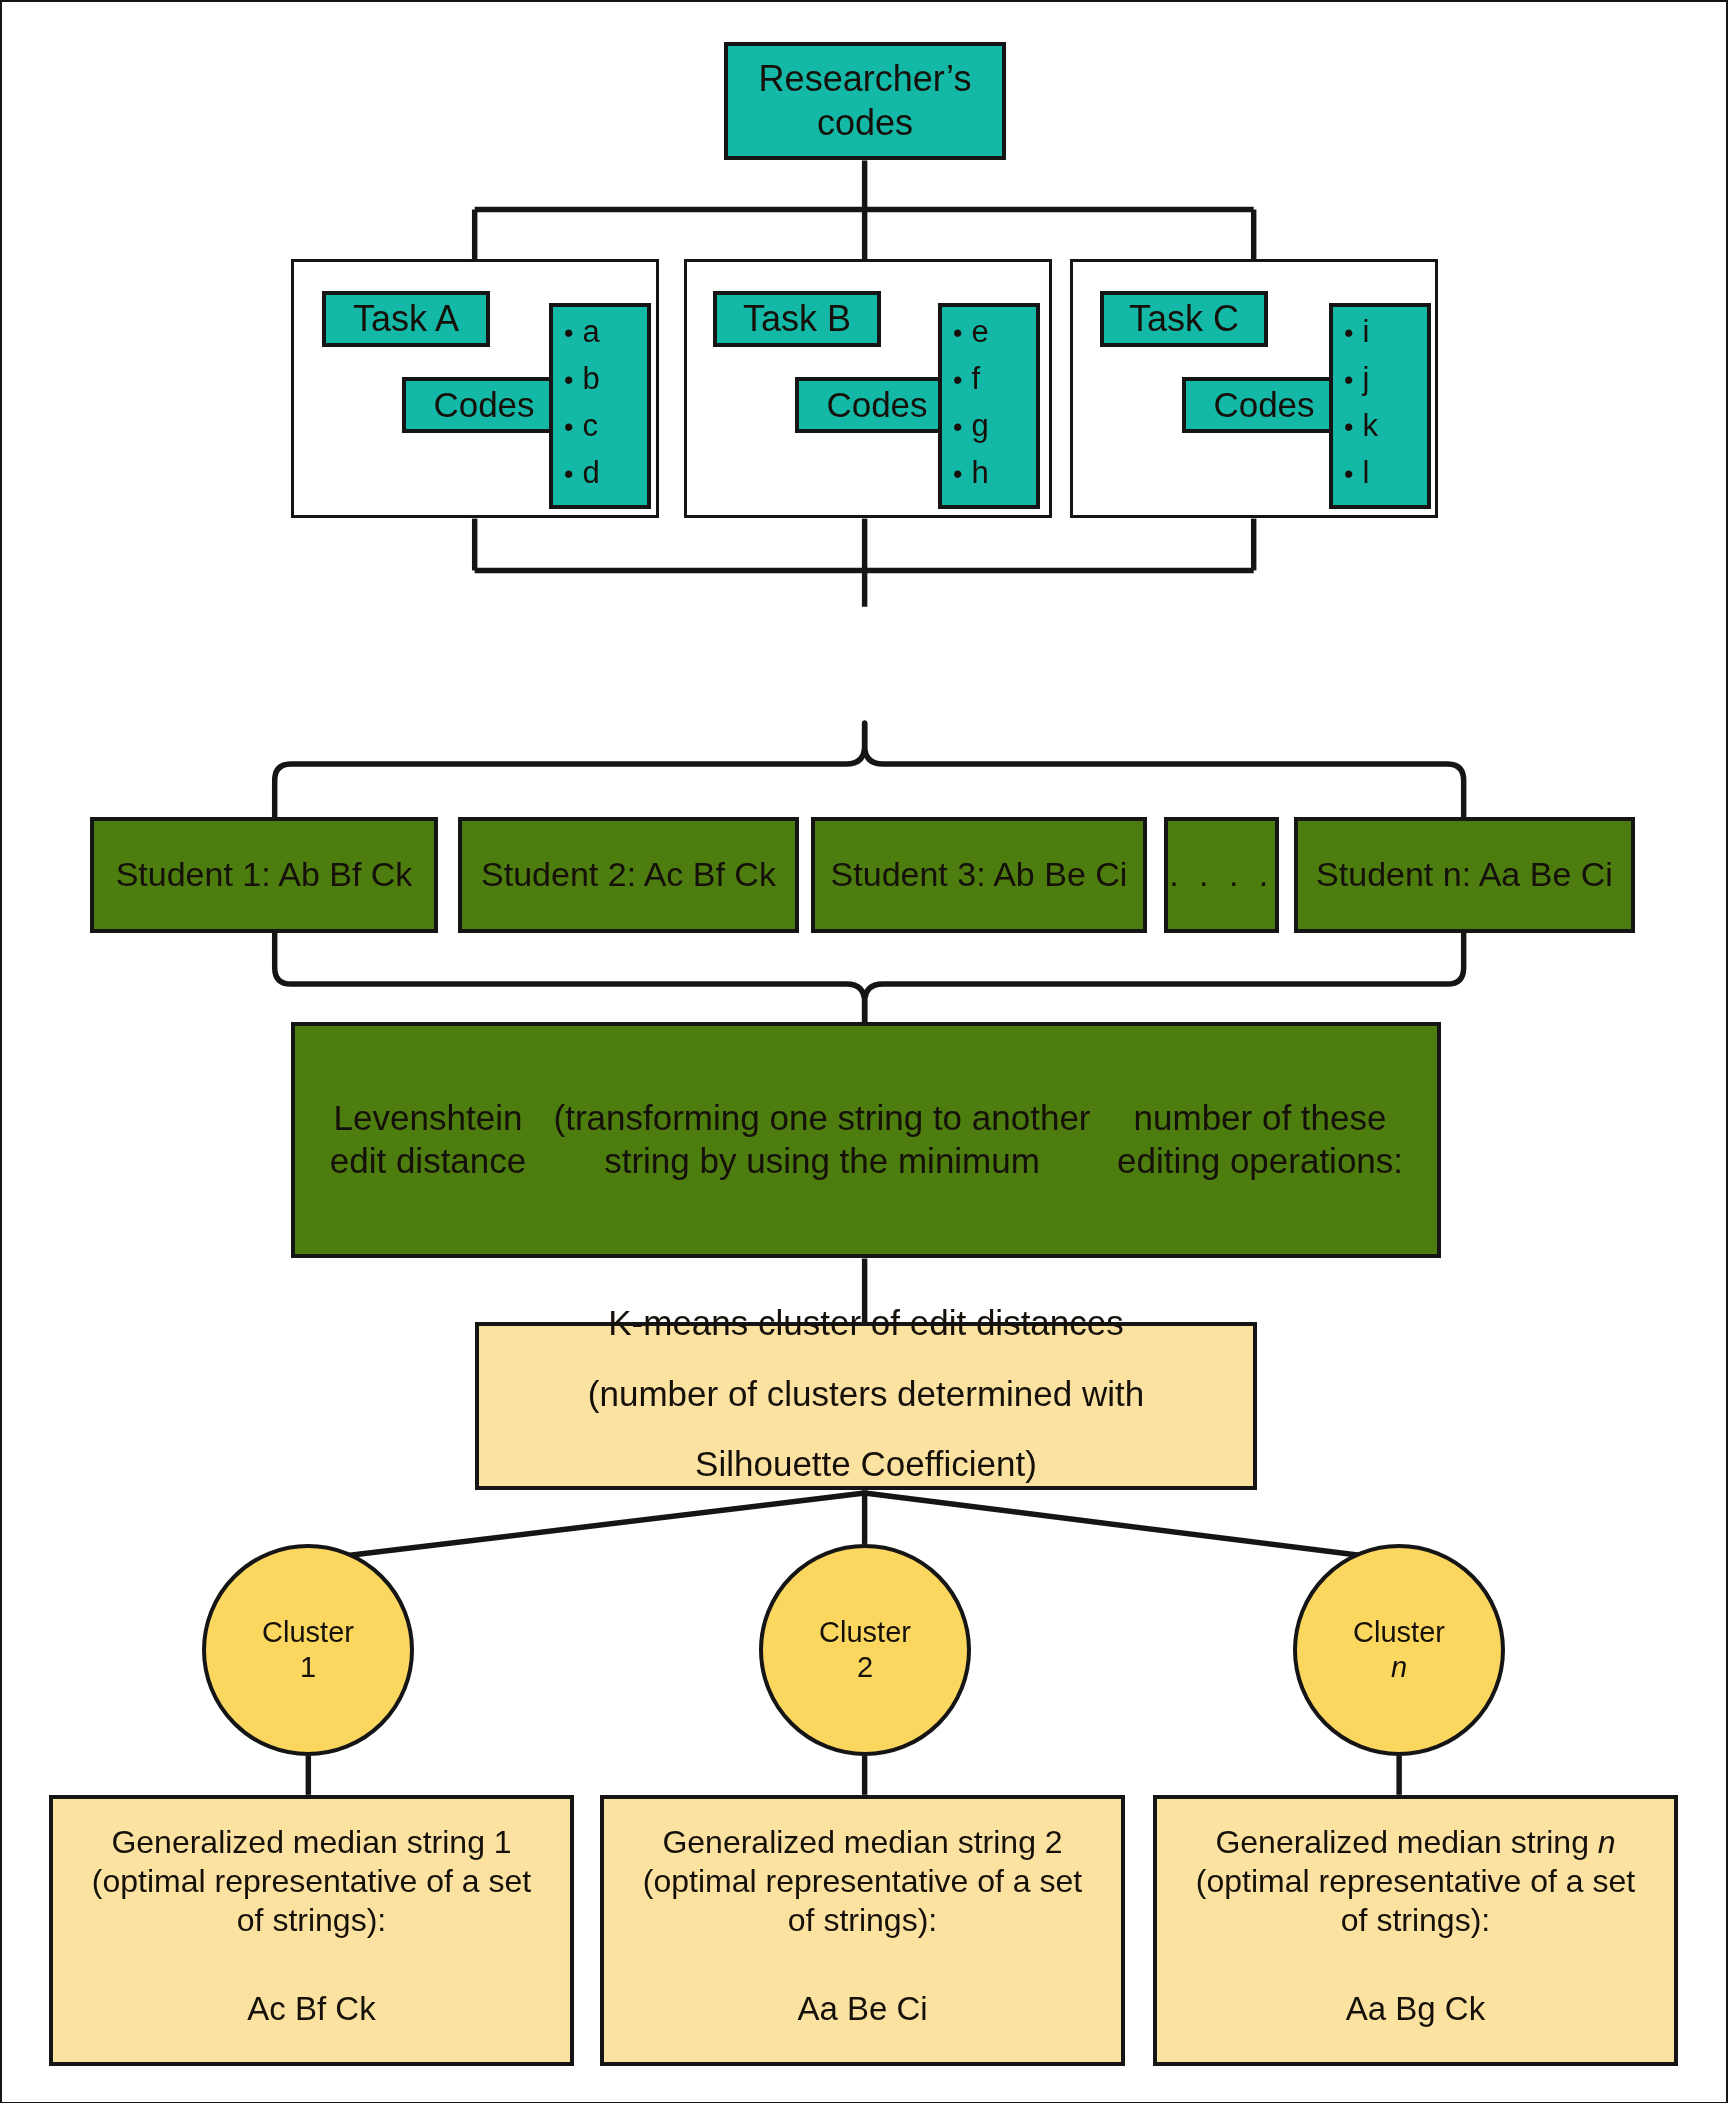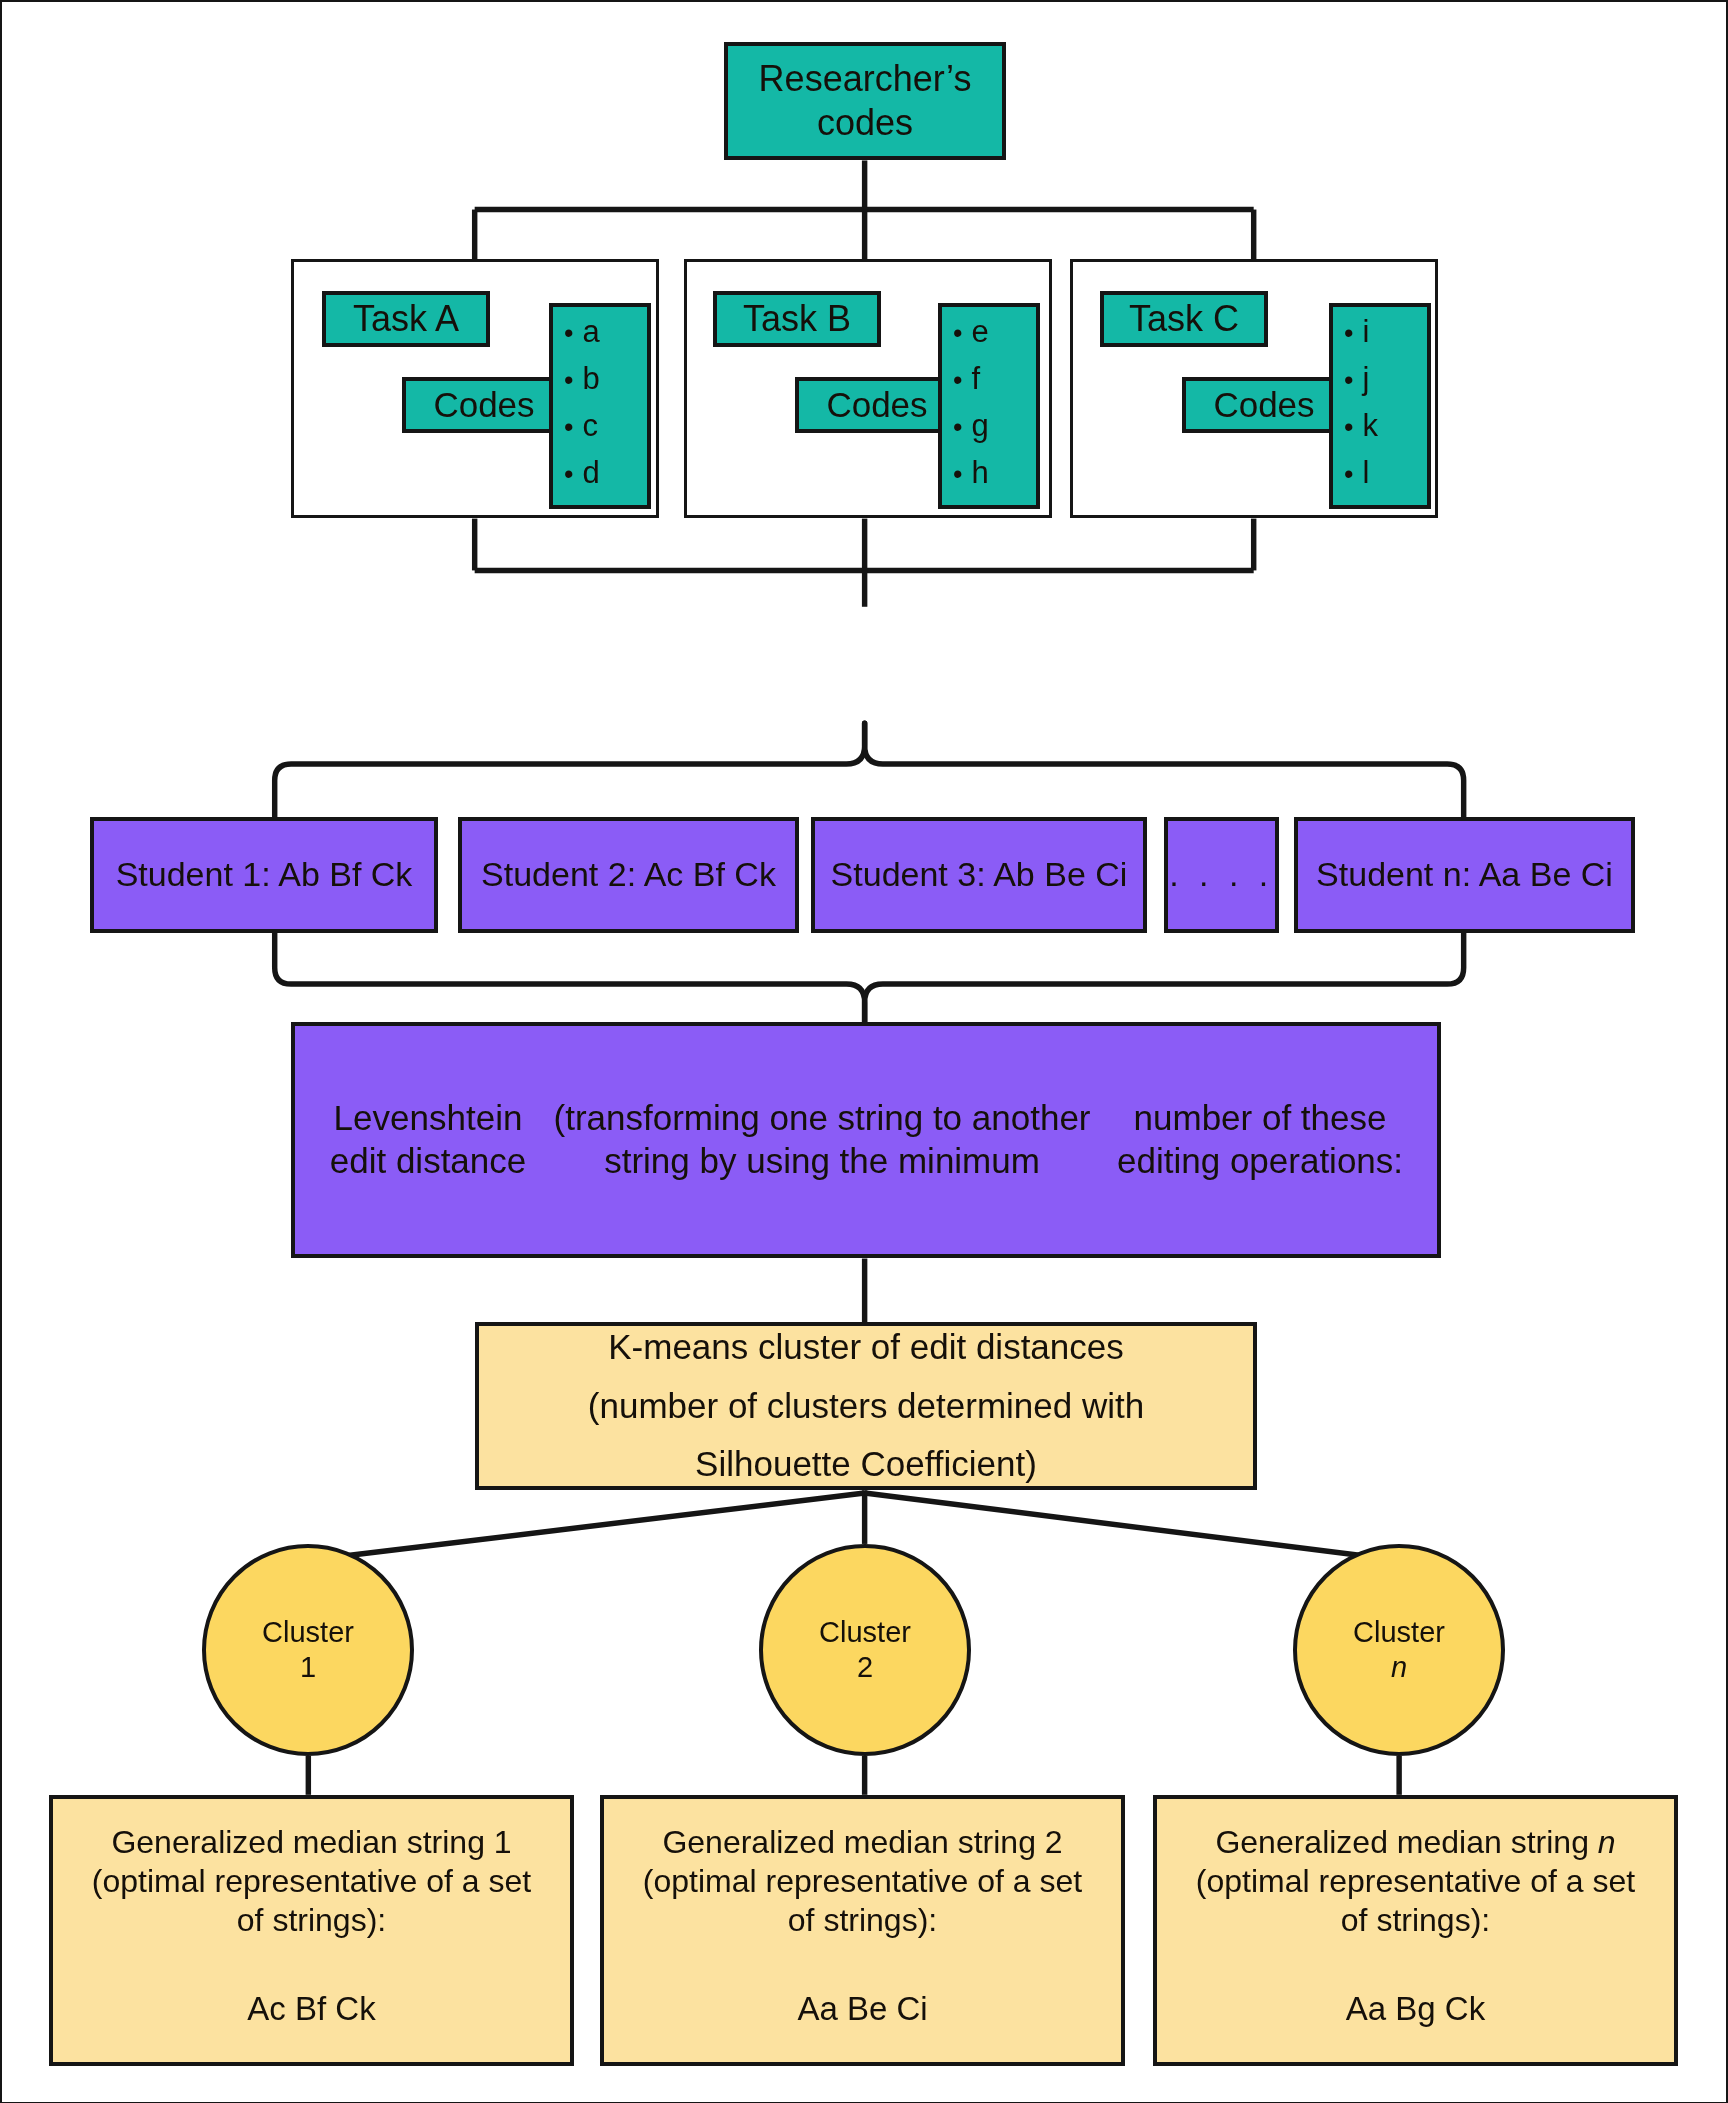--- a/index.html
+++ b/index.html
@@ -27,21 +27,21 @@
     display: flex;
     align-items: center;
     justify-content: center;
     text-align: center;
     color: #15100a;
     line-height: 1.22;
     z-index: 3;
   }
   
   .c-amber  { background: #14b8a6; border: 4.5px solid #151515; }
-  .c-gold   { background: #8b5cf6; border: 4.5px solid #151515; }
+  .c-gold   { background: #4d7c0f; border: 4.5px solid #151515; }
   .c-cream  { background: #FCE2A0; border: 4.5px solid #151515; }
   .c-plain  { background: #ffffff; border: 3.6px solid #151515; }
 
   
   #researcher-codes {
     left: 722px; top: 40px; width: 282px; height: 118px;
     font-size: 36px;
   }
   
   .task-frame { z-index: 1; }
@@ -110,22 +110,23 @@
     justify-content: center;
     padding: 0 20px;
   }
   #levenshtein .gap { height: 31px; }
 
   
   #kmeans {
     left: 473px; top: 1320px; width: 782px; height: 168px;
     font-size: 35px;
     flex-direction: column;
-    justify-content: space-between;
+    justify-content: flex-end;
     padding: 0 7px;
+    gap: 28px;
   }
 
   
   .cluster {
     border-radius: 50%;
     width: 212px; height: 212px;
     top: 1542px;
     font-size: 29px;
     flex-direction: column;
     border: 4.5px solid #151515;

